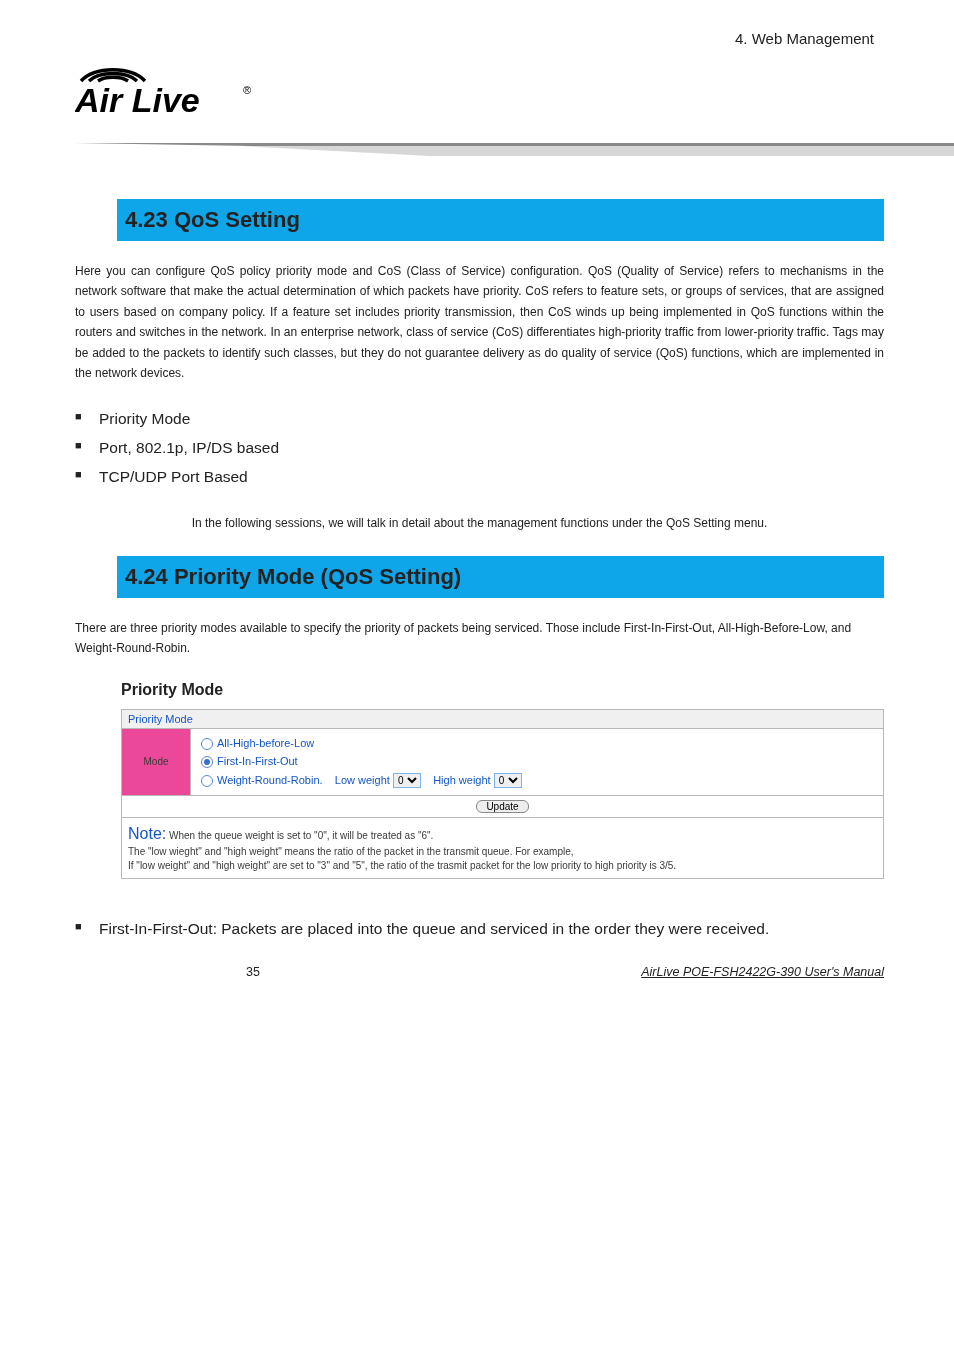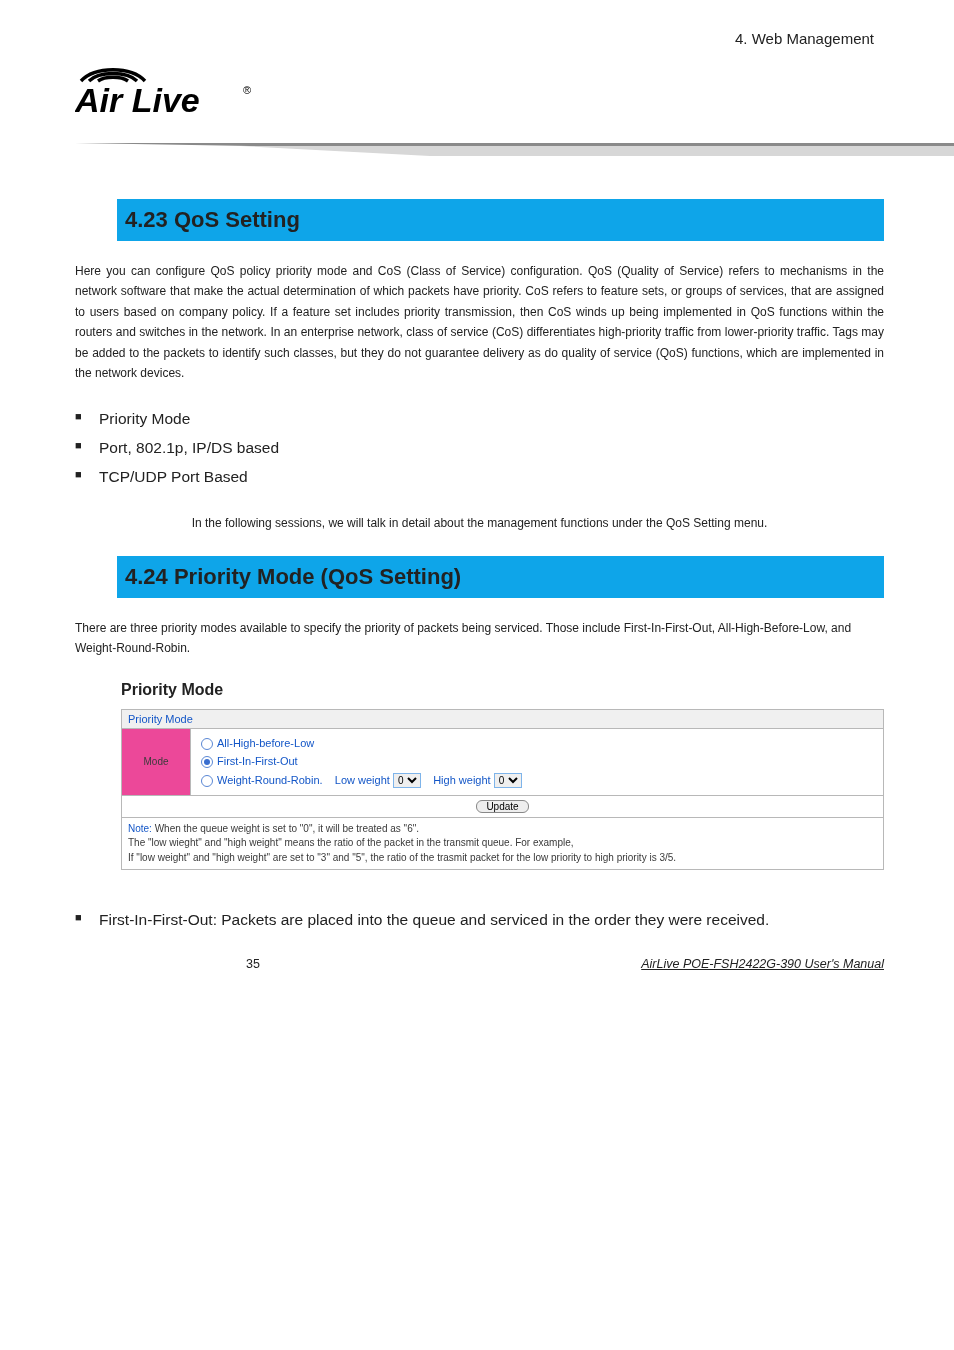--- a/index.html
+++ b/index.html
@@ -114,21 +114,21 @@
     font-size: 10px;
     border: 1px solid #7eb4ea;
     padding: 0;
   }
   .priority-box .note {
     padding: 4px 6px;
     font-size: 10px;
     color: #3a3a3a;
     line-height: 1.45;
   }
-  .priority-box .note .notek { color: #1356c7; font-size: 10px; }
+  .priority-box .note .notek { color: #1356c7; font-size: 16px; }
   .radio {
     display: inline-block;
     width: 10px;
     height: 10px;
     border: 1px solid #5a87d4;
     border-radius: 50%;
     vertical-align: middle;
     margin-right: 4px;
     position: relative;
   }

